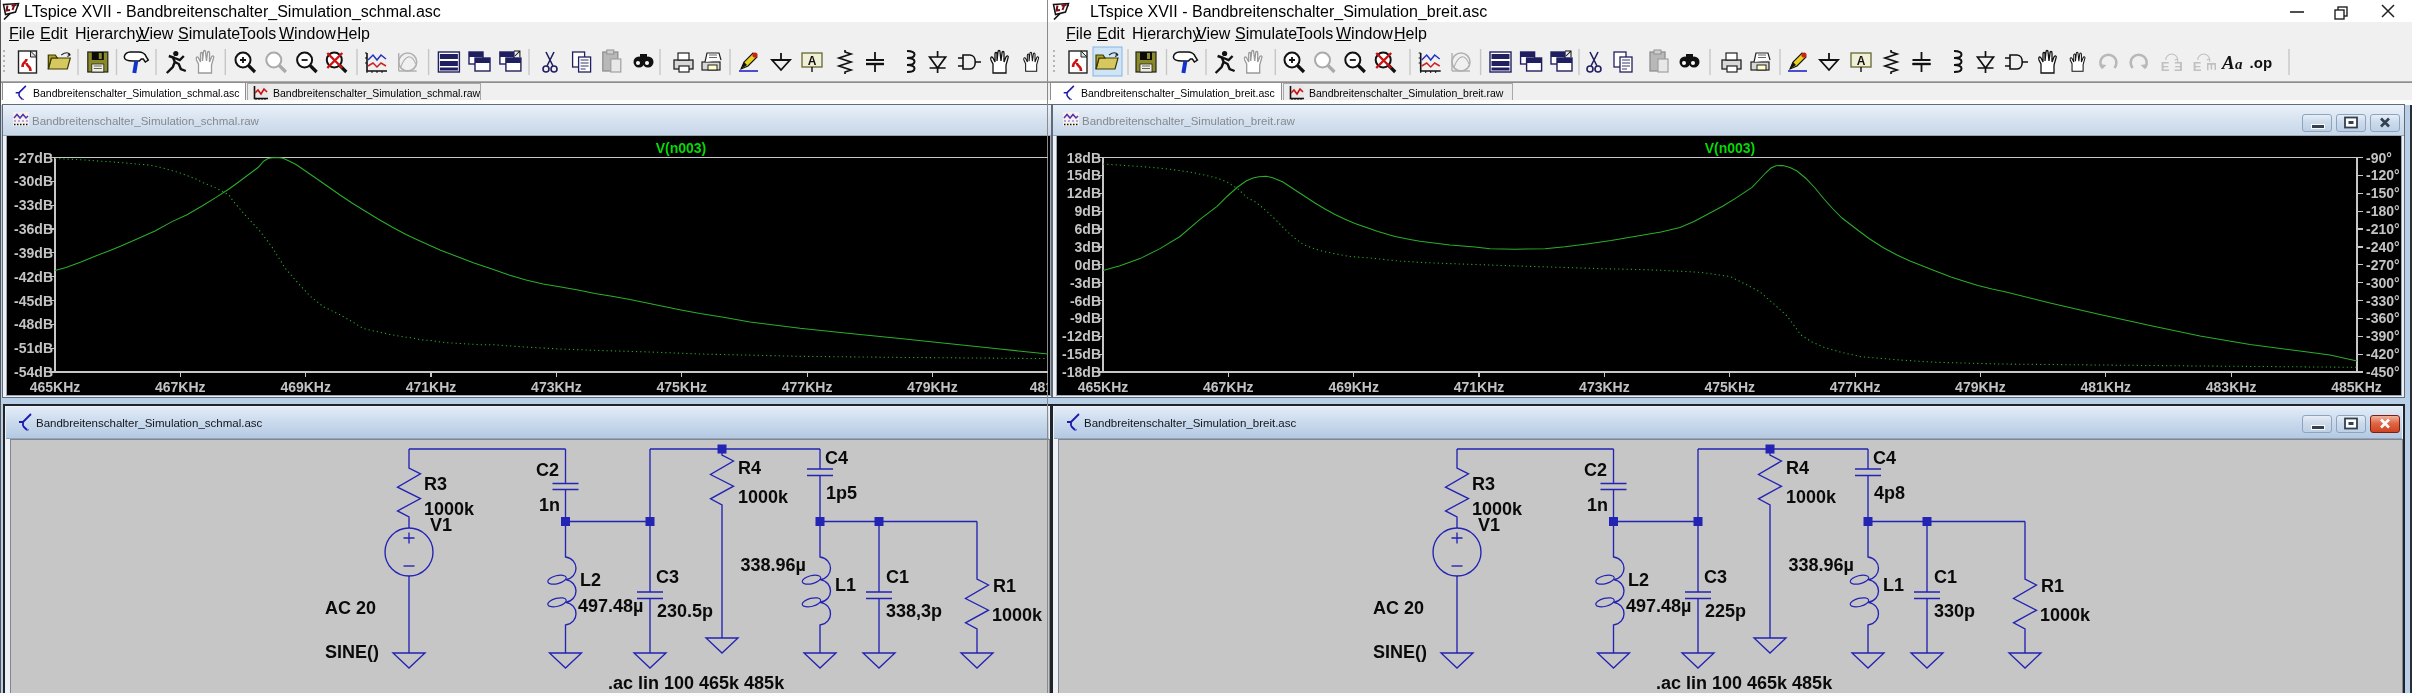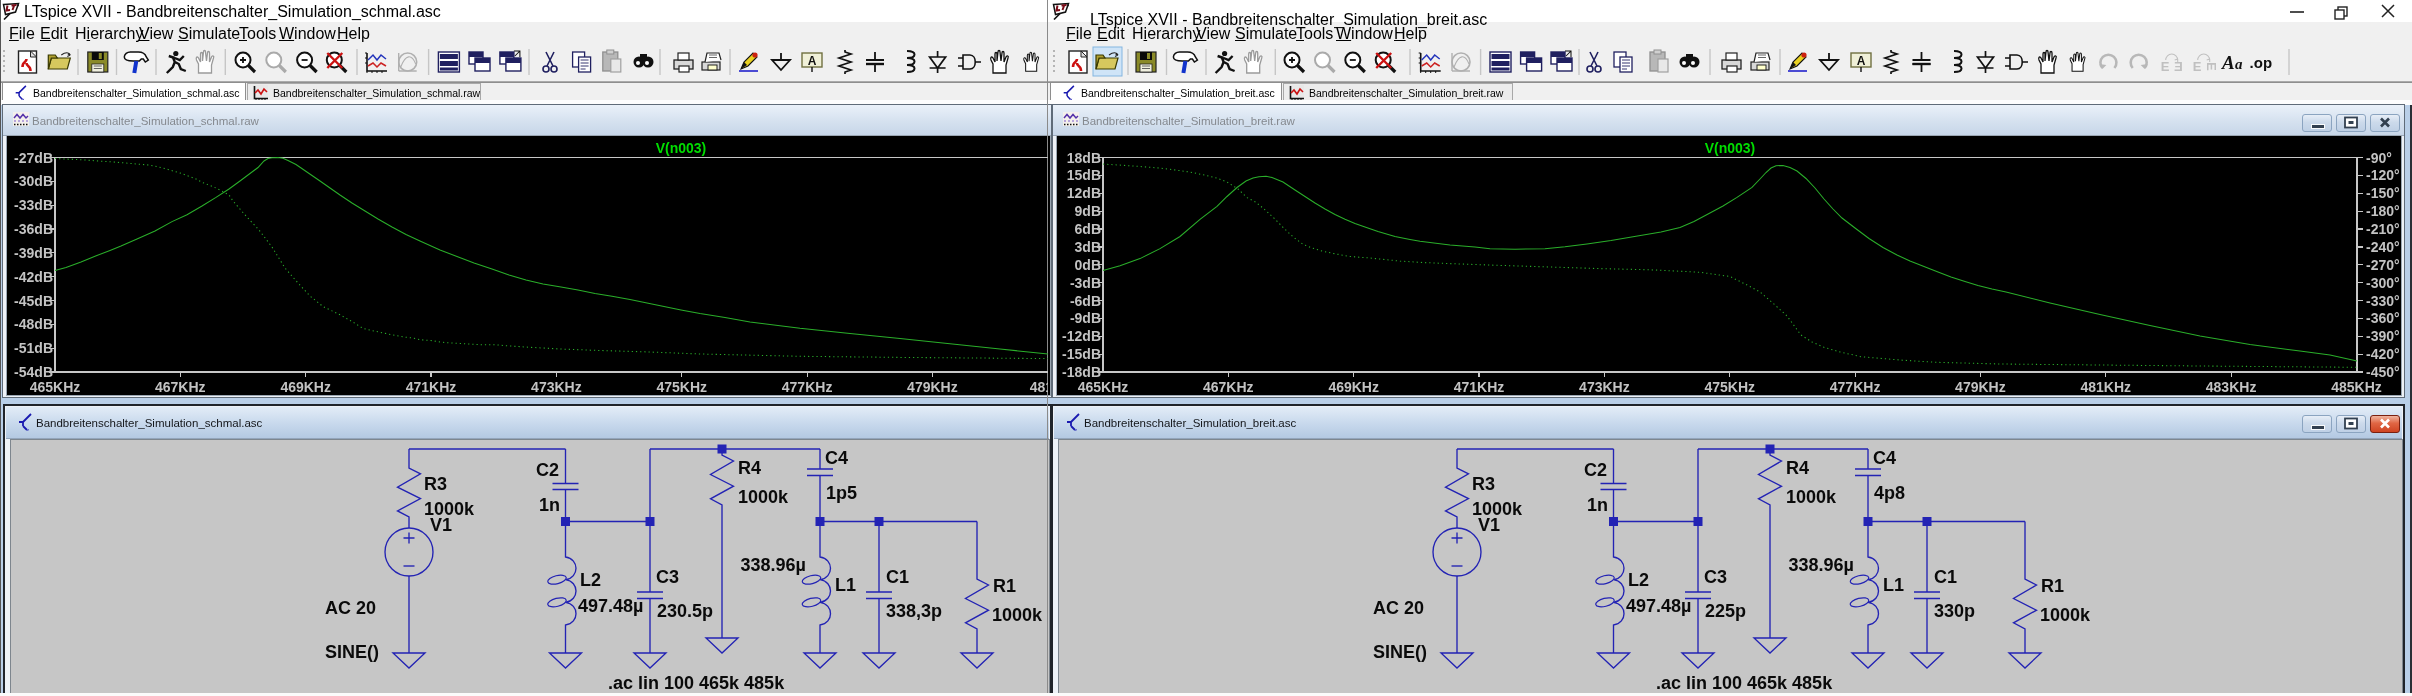--- a/index.html
+++ b/index.html
@@ -28,21 +28,21 @@
       <path d="M2 17.5 L16.5 3" stroke="#111" stroke-width="1.6" fill="none"></path>
       <path d="M1.5 2.5 L16.5 1.5 L13.5 10 L3.5 12.5 Z" fill="#fff" stroke="#111" stroke-width="1.5"></path>
       <path d="M5.5 3.5 L4.5 8.5 L8 8 M9.5 3.5 L14.5 3 M12.3 3.2 L10.5 8" stroke="#7b0c18" stroke-width="2" fill="none"></path>
     </svg>
 <div class="abs t13" style="left:24px;top:4px;color:#000">LTspice XVII - Bandbreitenschalter_Simulation_schmal.asc</div>
 <svg class="abs" style="left:1052px;top:2px" width="18" height="18" viewBox="0 0 18 18">
       <path d="M2 17.5 L16.5 3" stroke="#111" stroke-width="1.6" fill="none"></path>
       <path d="M1.5 2.5 L16.5 1.5 L13.5 10 L3.5 12.5 Z" fill="#fff" stroke="#111" stroke-width="1.5"></path>
       <path d="M5.5 3.5 L4.5 8.5 L8 8 M9.5 3.5 L14.5 3 M12.3 3.2 L10.5 8" stroke="#7b0c18" stroke-width="2" fill="none"></path>
     </svg>
-<div class="abs t13" style="left:1090px;top:12px;color:#000">LTspice XVII - Bandbreitenschalter_Simulation_breit.asc</div>
+<div class="abs t13" style="left:1090px;top:4px;color:#000">LTspice XVII - Bandbreitenschalter_Simulation_breit.asc</div>
 <svg class="abs" style="left:2280px;top:0" width="130" height="24" viewBox="0 0 130 24">
       <path d="M10 12 h14" stroke="#222" stroke-width="1.6"></path>
       <rect x="58" y="7" width="9" height="9" fill="none" stroke="#222" stroke-width="1.4"></rect>
       <rect x="55" y="10" width="9" height="9" fill="#fff" stroke="#222" stroke-width="1.4"></rect>
       <path d="M102 5 l12 12 m0 -12 l-12 12" stroke="#222" stroke-width="1.5"></path>
     </svg>
 <div class="abs t13" style="left:9px;top:26px;color:#000"><span class="u">F</span>ile</div>
 <div class="abs t13" style="left:1066px;top:26px;color:#000"><span class="u">F</span>ile</div>
 <div class="abs t13" style="left:40px;top:26px;color:#000"><span class="u">E</span>dit</div>
 <div class="abs t13" style="left:1097px;top:26px;color:#000"><span class="u">E</span>dit</div>

